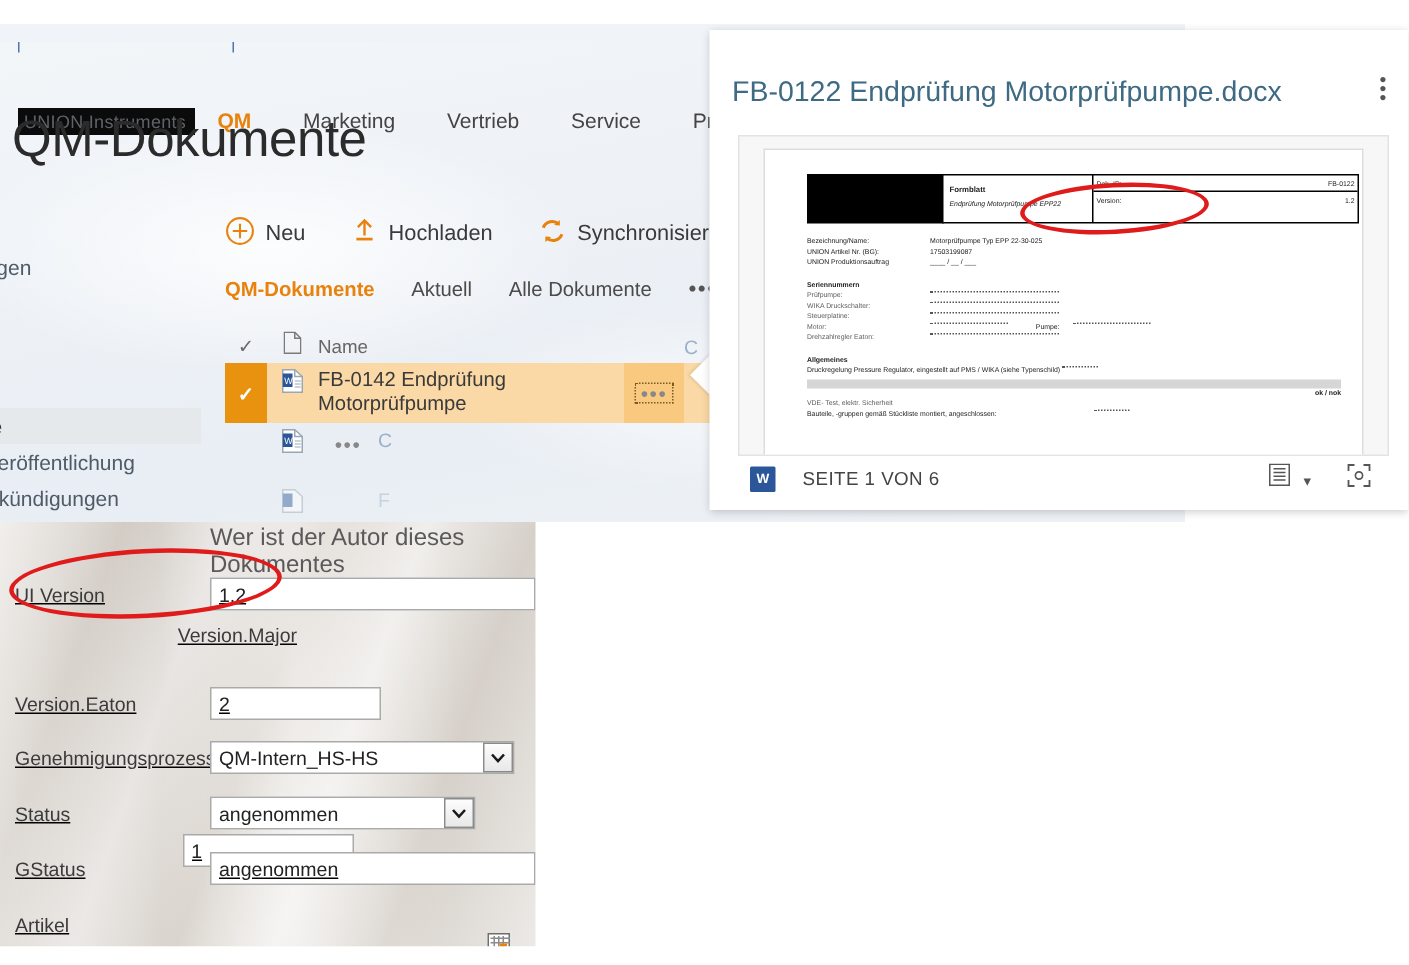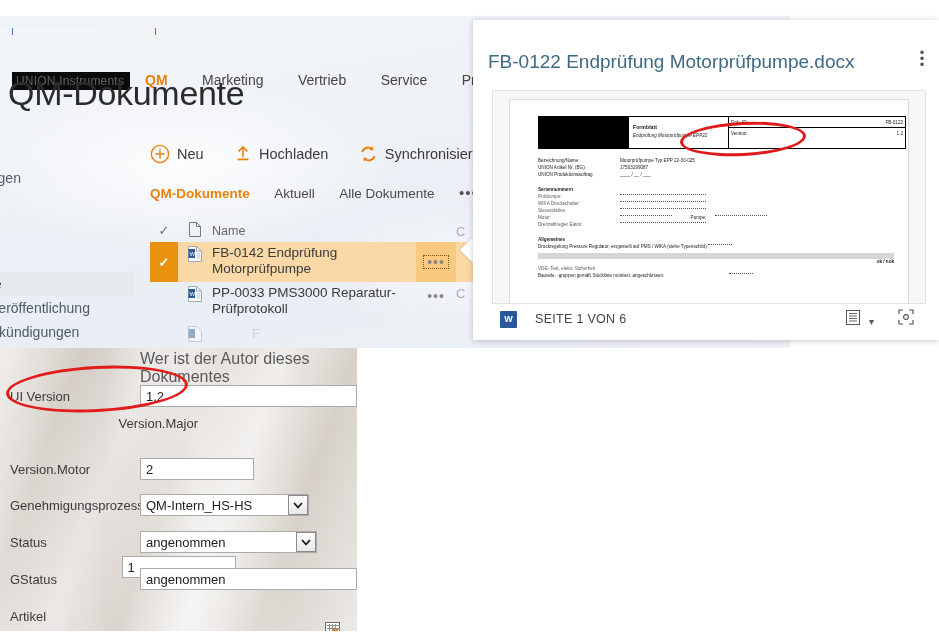--- a/index.html
+++ b/index.html
@@ -148,29 +148,29 @@
     background: linear-gradient(110deg,#e9e6e2 0%, #cfc8c0 18%, #e7e4e1 33%,
                 #d8d2cb 48%, #efedea 62%, #d6d0c9 78%, #eceae7 100%);
     overflow:hidden;
   }
   .form-panel:before{
     content:""; position:absolute; inset:0;
     background: linear-gradient(90deg, rgba(255,255,255,.35), rgba(255,255,255,0) 30%,
                 rgba(255,255,255,.45) 55%, rgba(255,255,255,0) 85%);
   }
   .fp-inner { position:absolute; inset:0; }
-  .frow { position:absolute; left:0; width:357px; height:36px; display:flex; align-items:center; }
+  .frow { position:absolute; left:0; width:357px; height:36px; display:flex; align-items:center;text-decoration:underline; }
   .flabel { width:140px; flex:0 0 140px; padding-left:10px; font-size:13px; color:#3b3b3b;
      white-space:nowrap; }
   .fctrl { flex:1 1 auto; position:relative; }
   .finput { height:22px; border:1px solid #aaa; background:#fff; font-size:13px;
      color:#222; padding:2px 5px; line-height:18px; display:block; }
   .w-full { width:217px; }
   .w-mid { width:114px; }
-  .w-sel  { width:169px; }
+  .w-sel  { width:203px; }
   .w-date { width:177px; }
   .sel-wrap { position:relative; display:inline-block; }
   .sel-arrow { position:absolute; right:1px; top:1px; width:20px; height:20px;
      border:1px solid #8a8a8a; background:linear-gradient(#fdfdfd,#e8e8e8);
      display:flex; align-items:center; justify-content:center; font-size:9px; color:#222; }
   .hintrow { position:absolute; left:140px; top:2px; font-size:16px; color:#5a5a5a; }
   .cal-icon { position:absolute; left:185px; top:6px; width:15px; height:14px;
      border:1px solid #6d6d6d; background:#fff; }
   .cal-icon i { display:block; position:absolute; background:#8c8c8c; }
   .cal-dot { position:absolute; right:1px; bottom:1px; width:5px; height:5px; background:#e8820c; }
@@ -283,21 +283,20 @@
         <div class="lchk"></div>
         <div class="licon">
           <svg width="14" height="16" viewBox="0 0 14 16">
             <path d="M0.5 0.5 H8.5 L13.5 5 V15.5 H0.5 Z" fill="#fff" stroke="#9aa7b4"></path>
             <path d="M8.5 0.5 V5 H13.5" fill="none" stroke="#9aa7b4"></path>
             <rect x="0.5" y="3" width="6.5" height="9" fill="#2b579a"></rect>
             <text x="1.5" y="10" font-size="6" fill="#fff" font-family="Liberation Sans, sans-serif">W</text>
             <path d="M8.5 8 H12.5 M8.5 10 H12.5 M8.5 12 H12.5" stroke="#9aa7b4" stroke-width=".7"></path>
           </svg>
         </div>
-        <div class="lname">PP-0033 PMS3000 Reparatur-Prüfprotokoll</div>
         <div class="ldots">
           <span>•••</span>
         </div>
         <div class="lcol">C</div>
       </div>
 
       <div class="lrow row3">
         <div class="lchk"></div>
         <div class="licon">
           <svg width="14" height="16" viewBox="0 0 14 16">
@@ -444,21 +443,21 @@
       </div>
 
       <div class="frow" style="top:68px;flex-direction:column;">
         <div class="flabel">Version.Major</div>
         <div class="fctrl">
           <input class="finput w-mid" type="text" value="1" style="">
         </div>
       </div>
 
       <div class="frow" style="top:103px;">
-        <div class="flabel">Version.Motor</div>
+        <div class="flabel">Version.Eaton</div>
         <div class="fctrl">
           <input class="finput w-mid" type="text" value="2" style="">
         </div>
       </div>
 
       <div class="frow" style="top:139px;">
         <div class="flabel">Genehmigungsprozess</div>
         <div class="fctrl">
           <span class="sel-wrap">
             <input class="finput w-sel" type="text" value="QM-Intern_HS-HS" style="">

